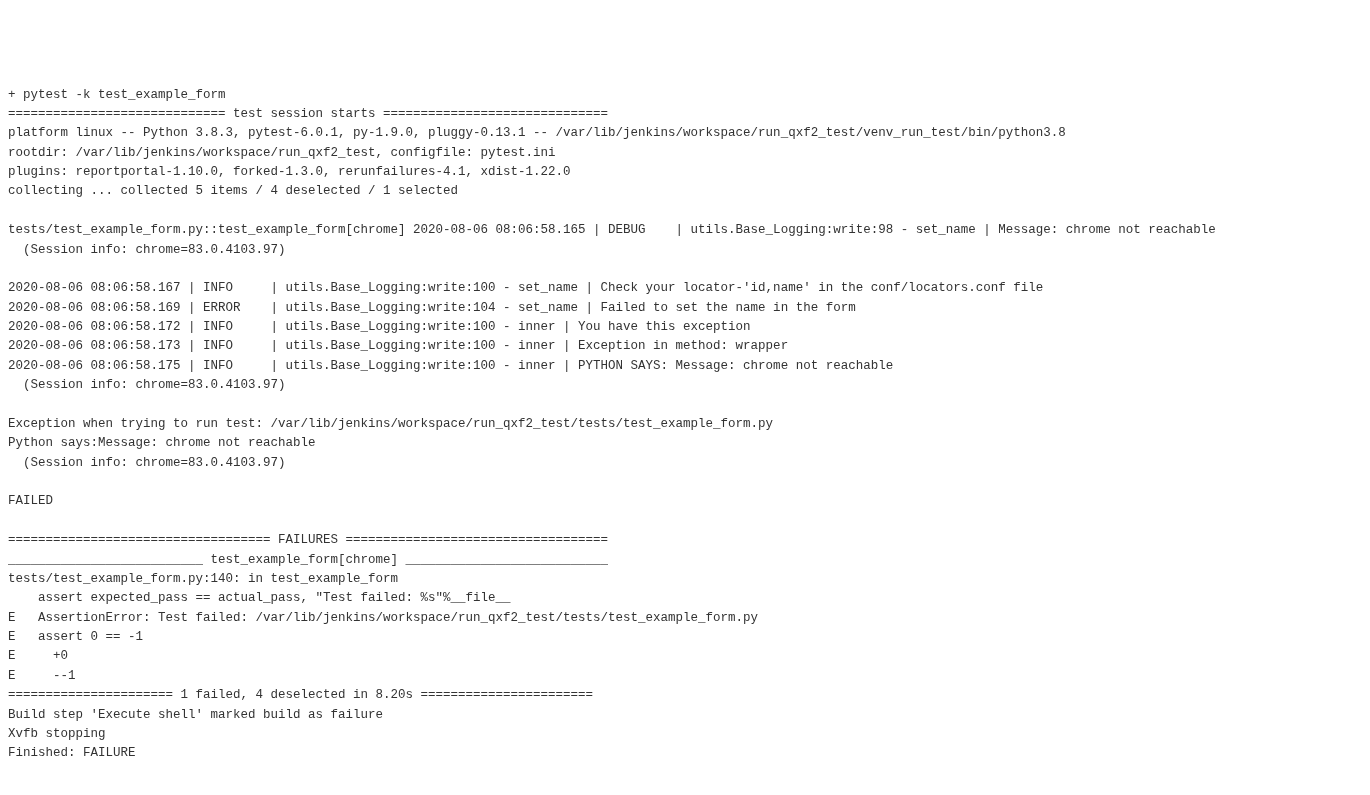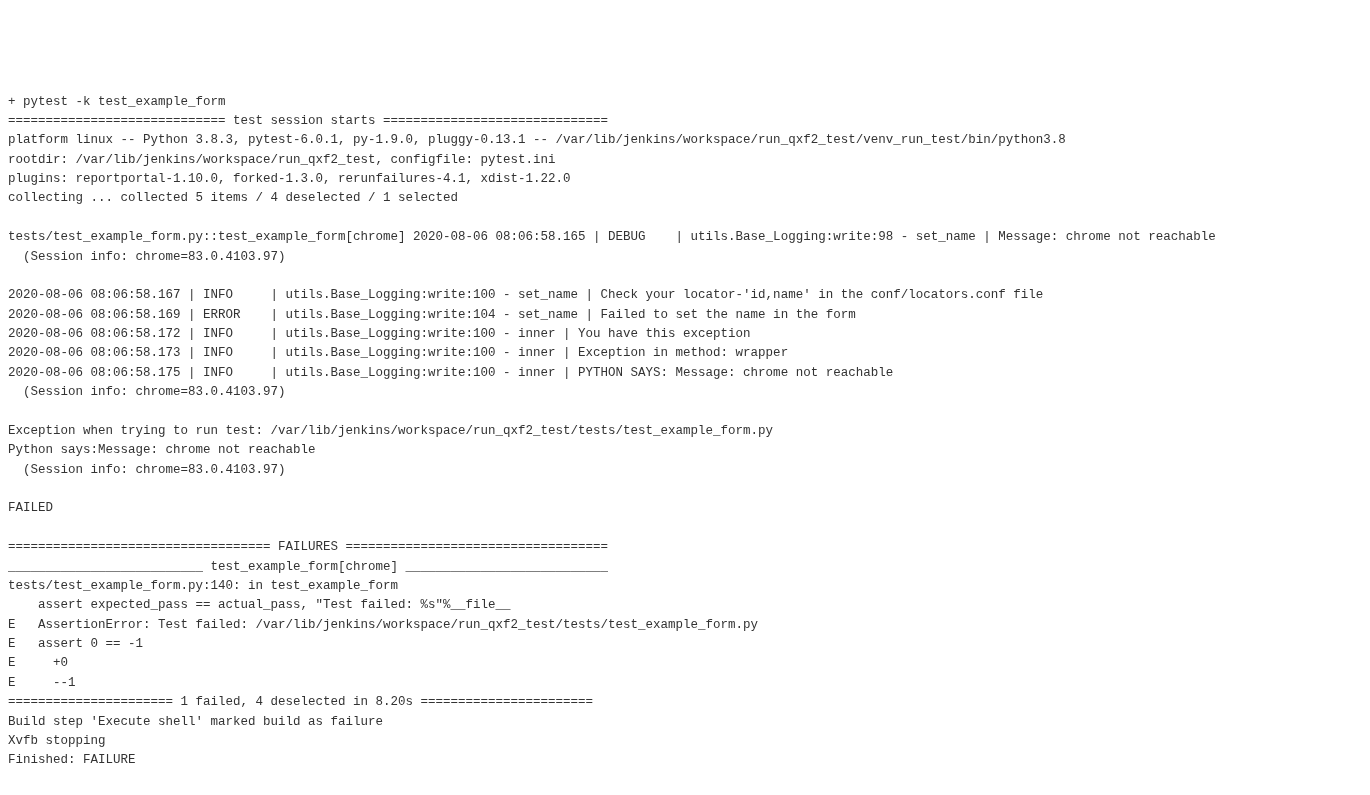--- a/index.html
+++ b/index.html
@@ -9,21 +9,20 @@
       font-family: Consolas, Monaco, 'Courier New', monospace;
       font-size: 12.5px;
       line-height: 1.55;
       color: #333333;
       white-space: pre;
       overflow-x: auto;
     }
     .terminal-output {
       white-space: pre-wrap;
       word-break: break-all;
-      margin-top: 7px;
     }
   </style>
 </head>
 <body>
 
 
 
 <div class="terminal-output"><span>+ pytest -k test_example_form</span>
 <span>============================= test session starts ==============================</span>
 <span>platform linux -- Python 3.8.3, pytest-6.0.1, py-1.9.0, pluggy-0.13.1 -- /var/lib/jenkins/workspace/run_qxf2_test/venv_run_test/bin/python3.8</span>

